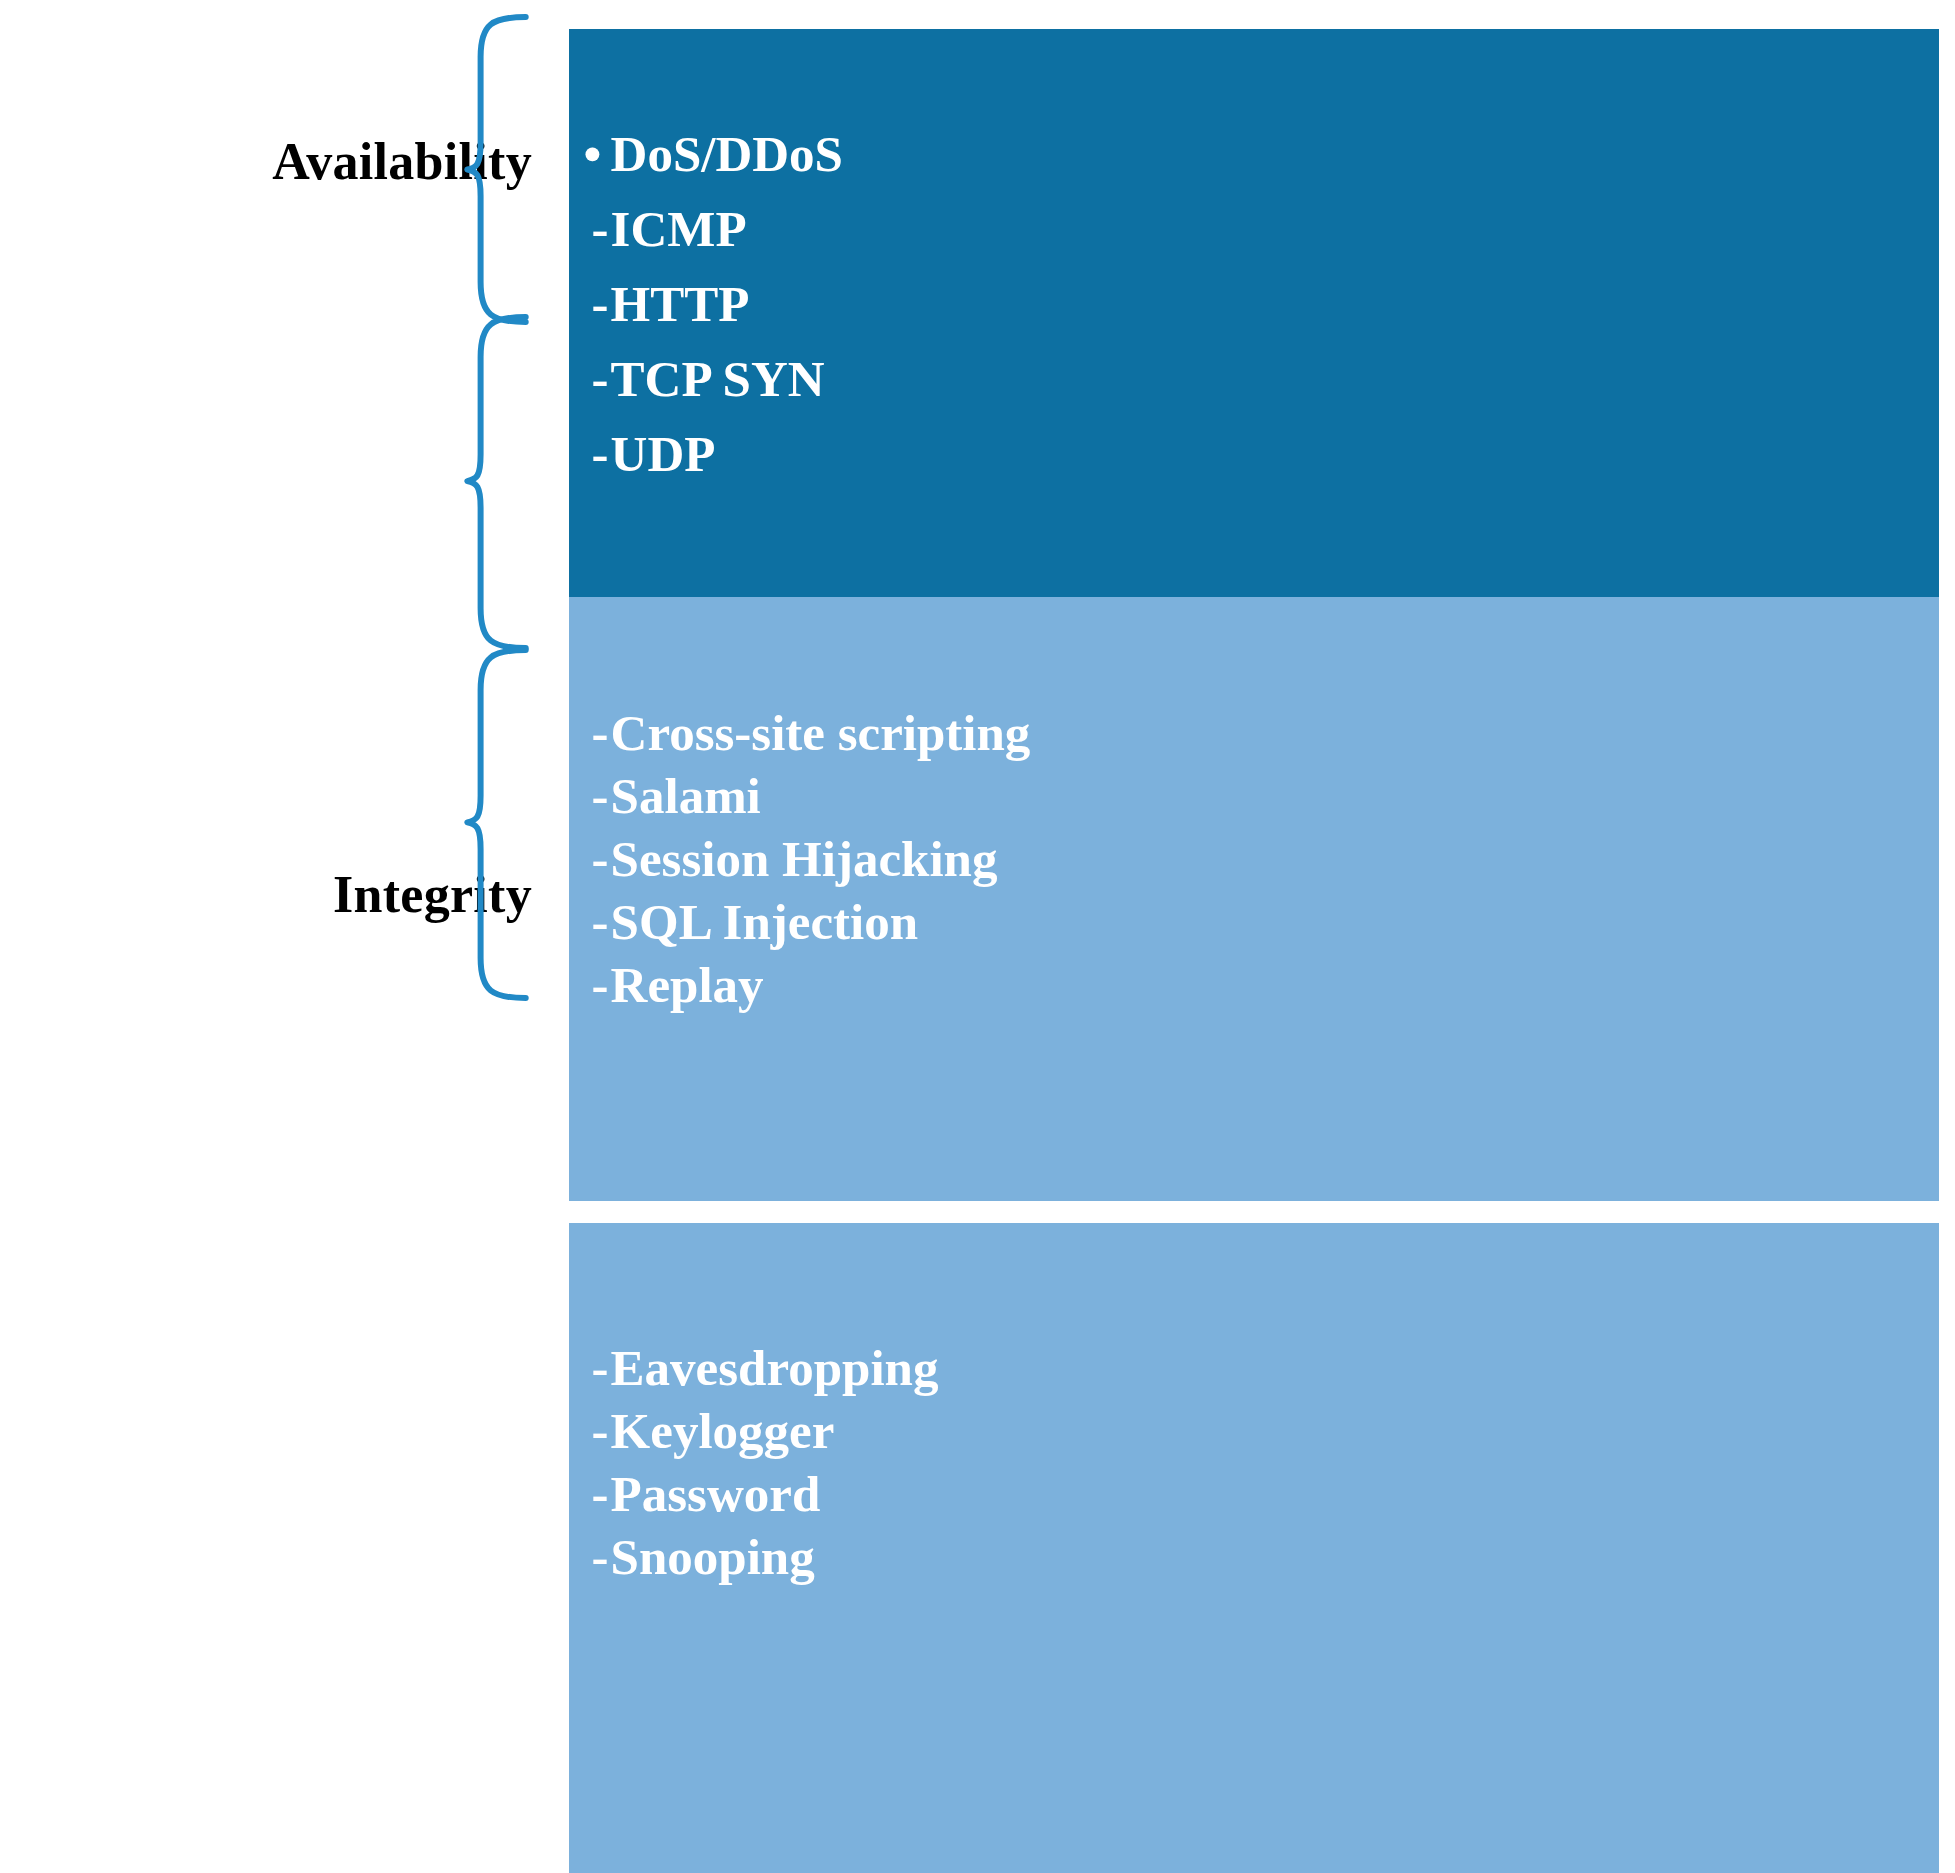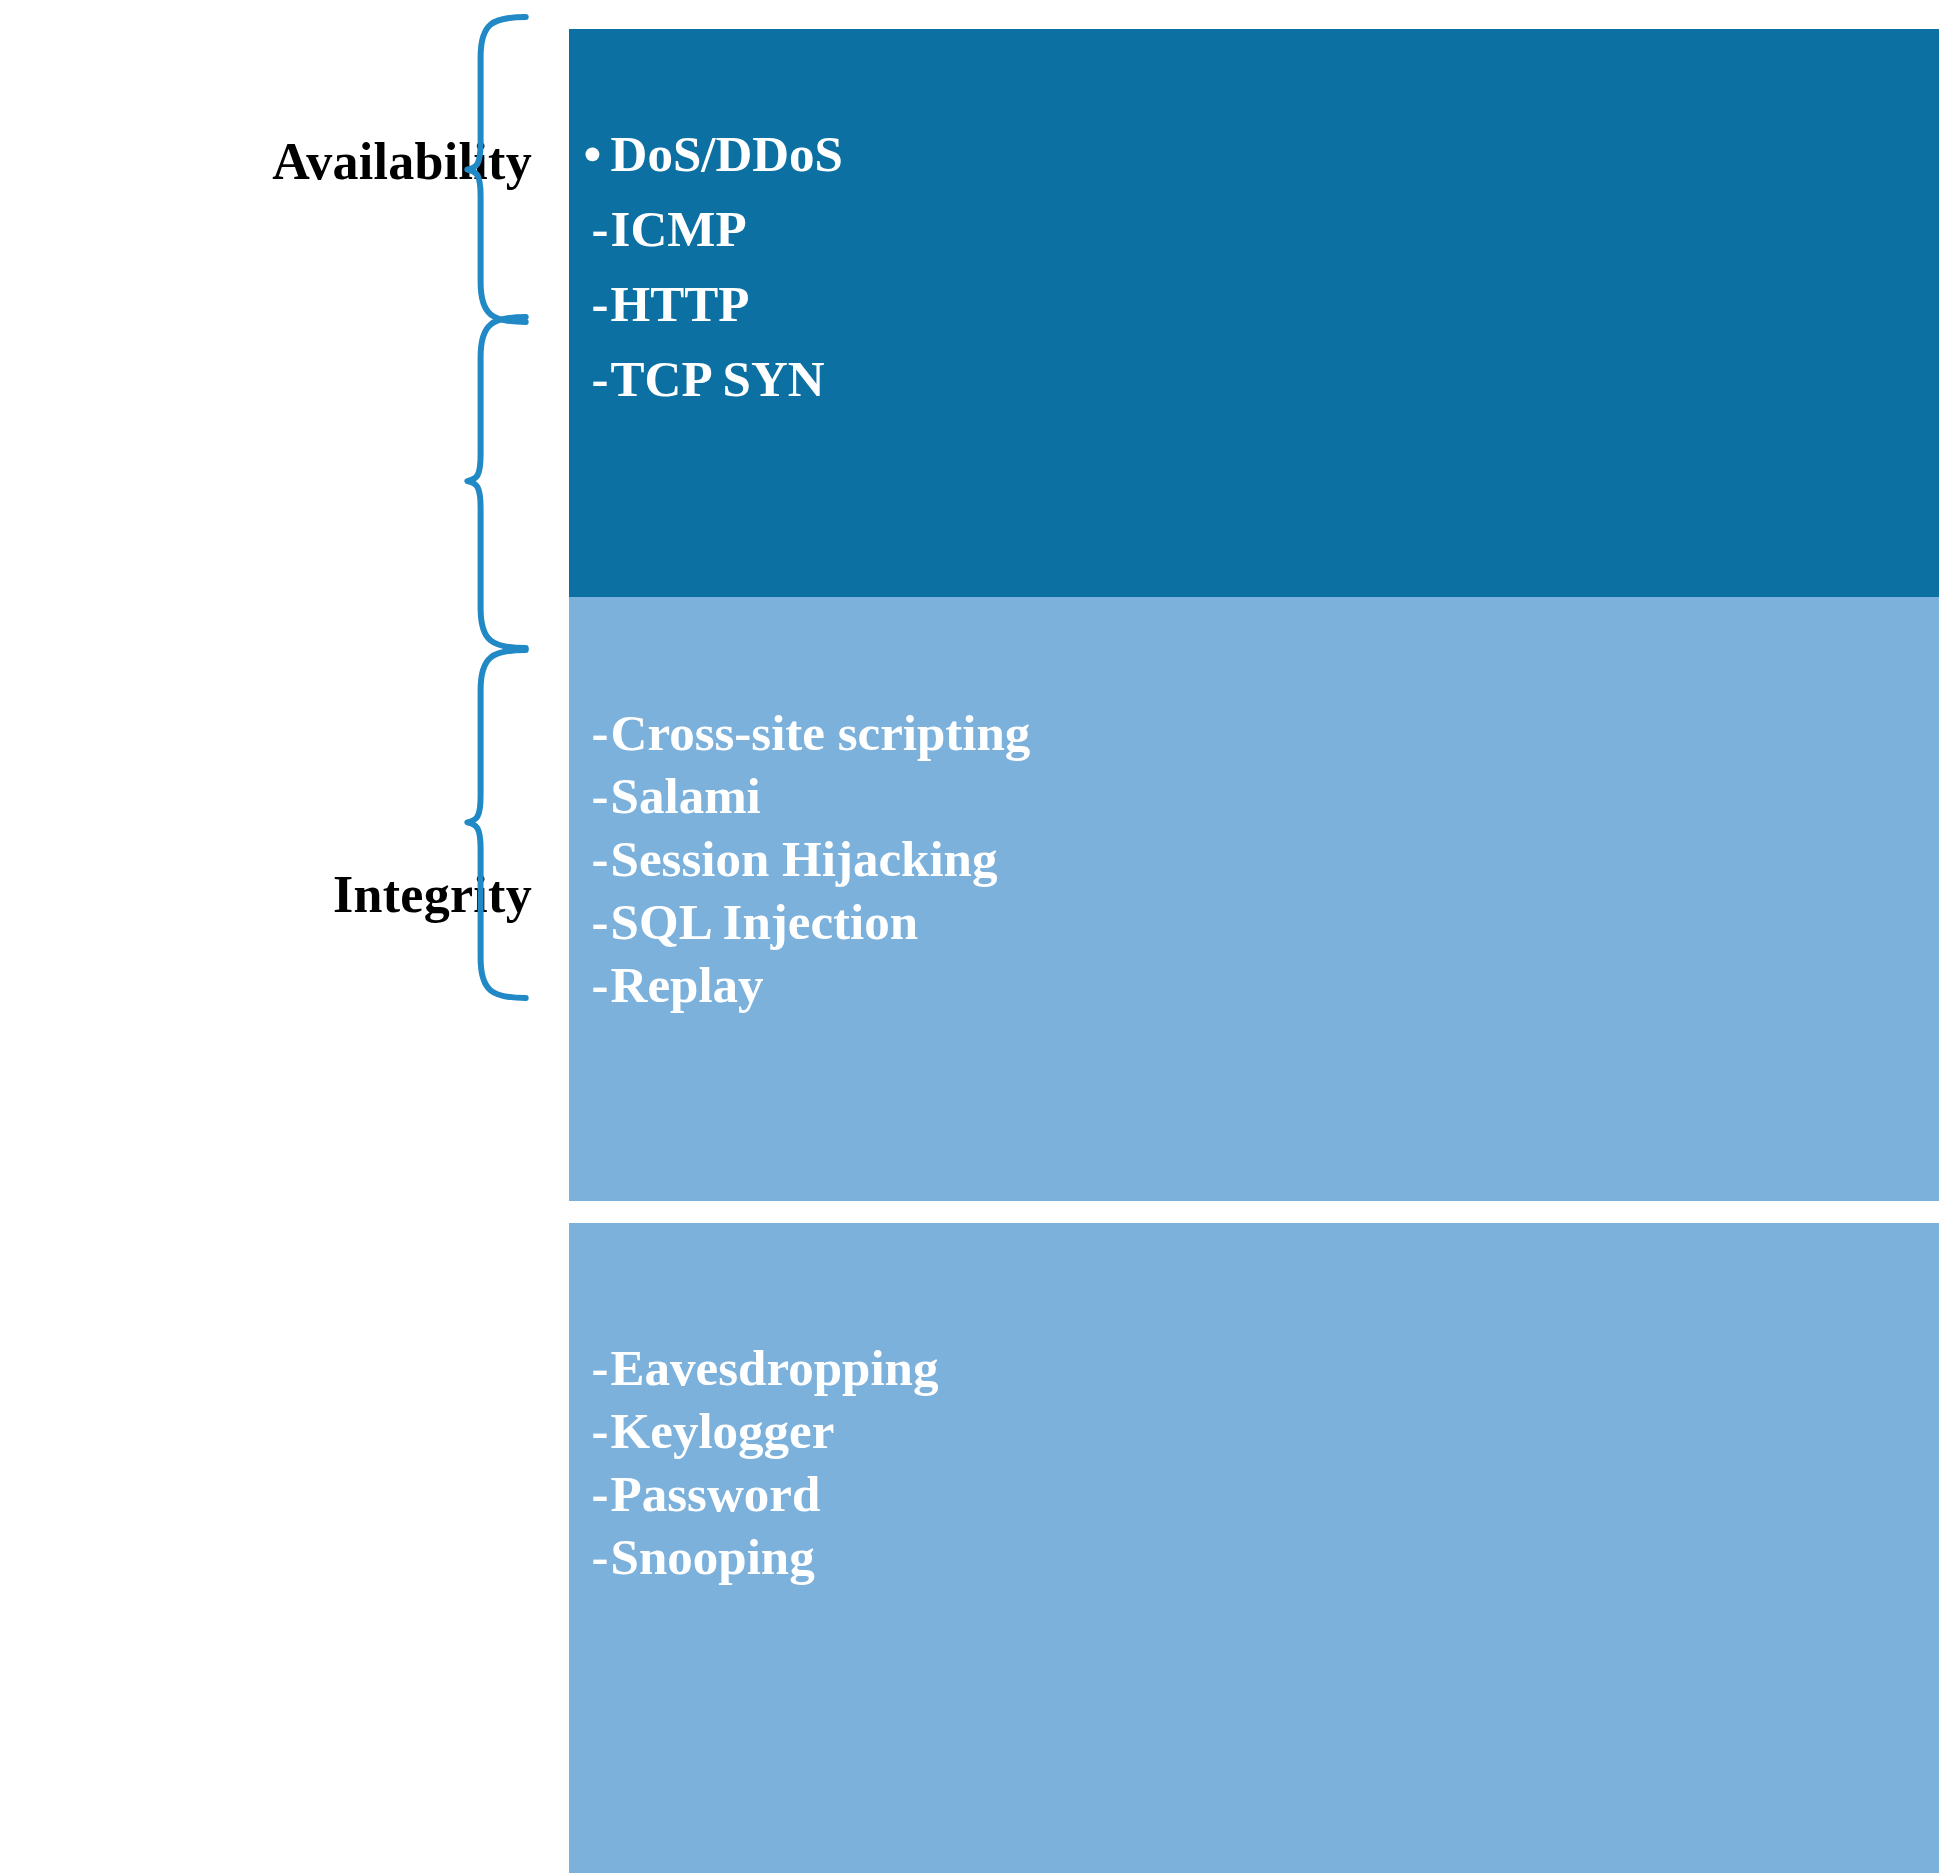--- a/index.html
+++ b/index.html
@@ -136,20 +136,23 @@
       </div>
 
       <div class="item">
         <span class="dash">-</span><span class="txt">HTTP</span>
       </div>
 
       <div class="item">
         <span class="dash">-</span><span class="txt">TCP SYN</span>
       </div>
 
+      <div class="item">
+        <span class="dash">-</span><span class="txt">UDP</span>
+      </div>
 
     </div>
   </div>
 
   <div class="cat-label" id="label-integrity">Integrity</div>
 
   <div class="brace" id="brace-integrity">
     <svg viewBox="0 0 110 510" preserveAspectRatio="none" aria-hidden="true">
       <path d="M 90 6
                C 40 6, 22 16, 22 66

